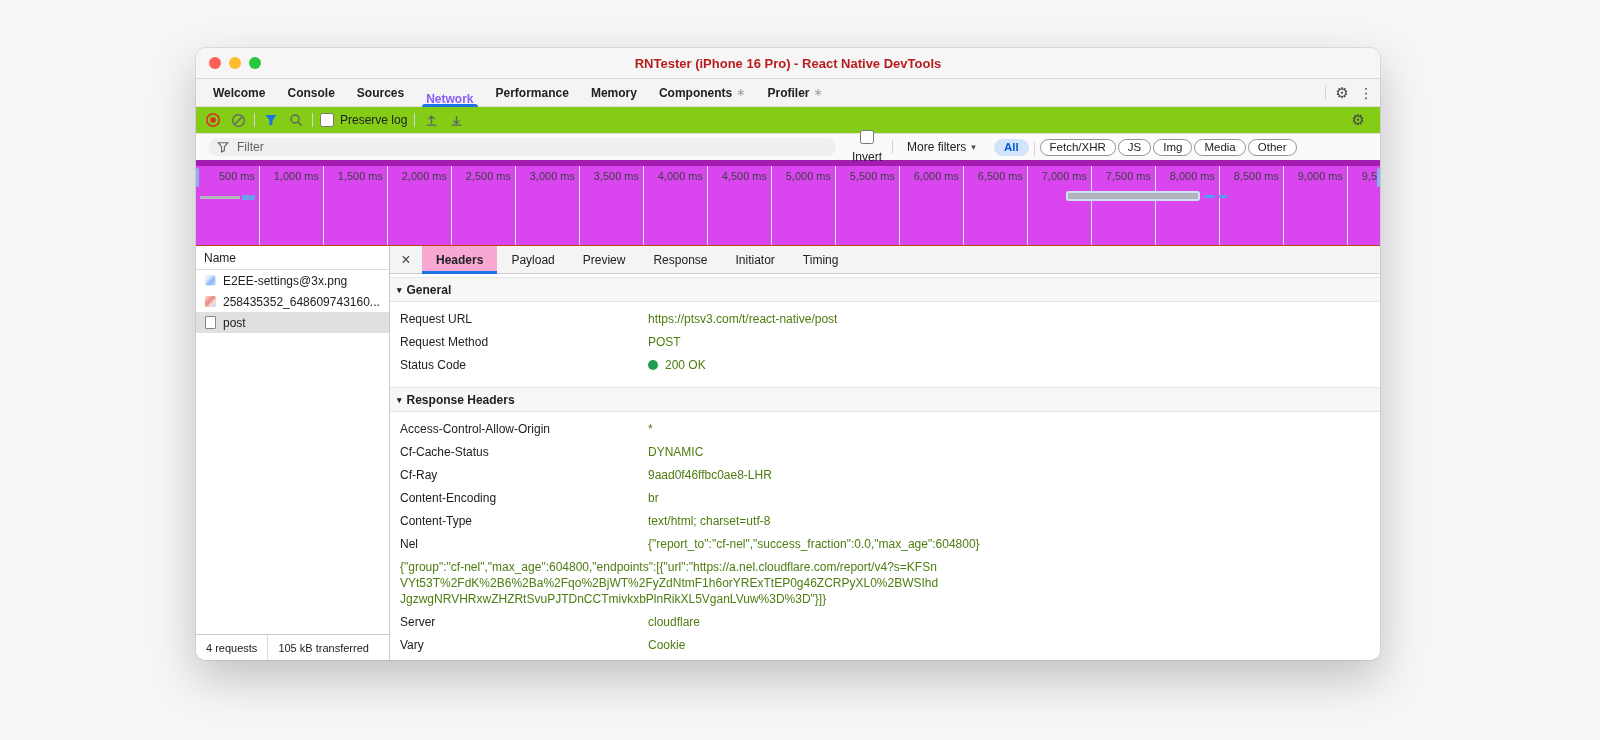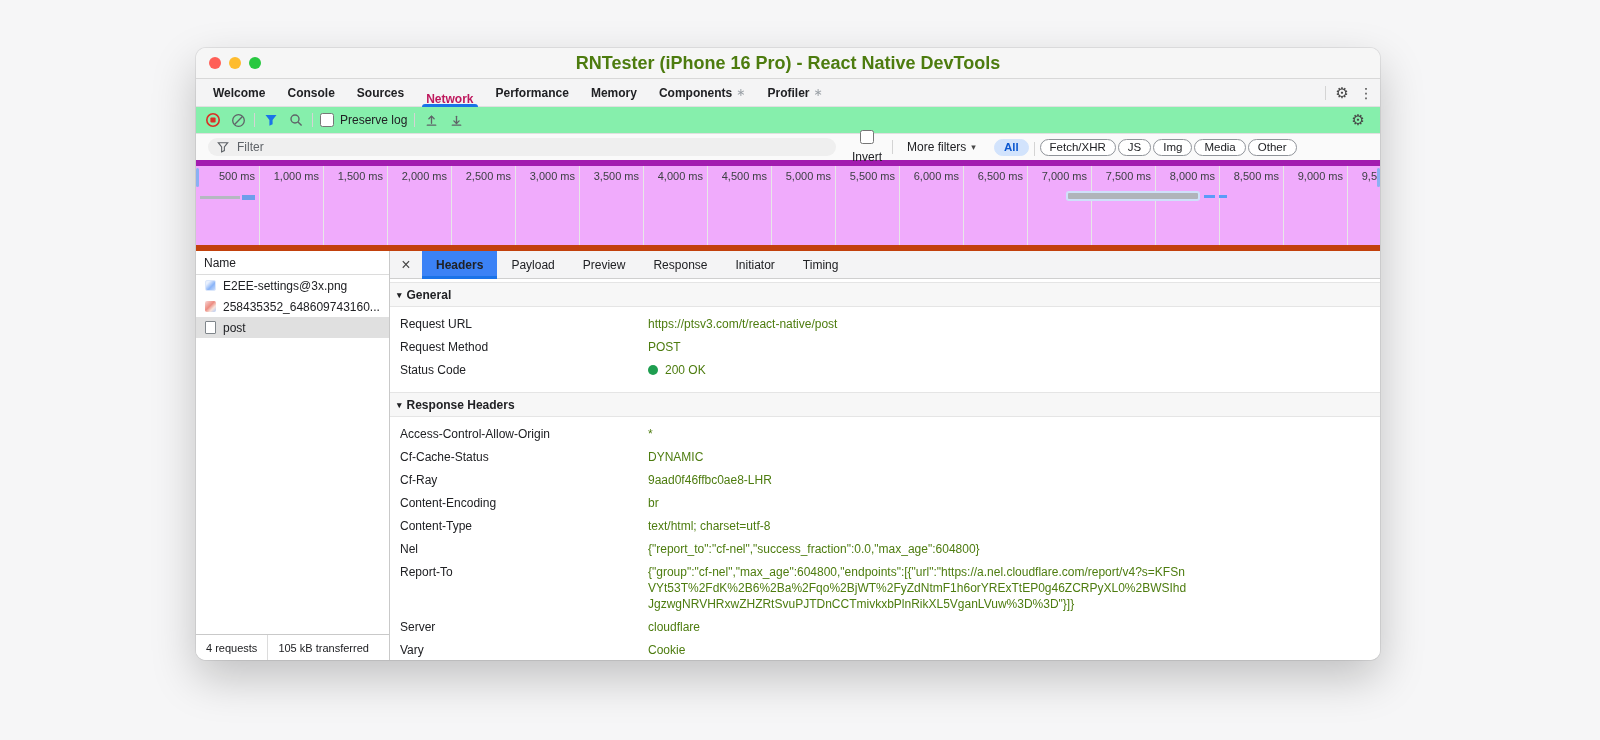--- a/index.html
+++ b/index.html
@@ -7,37 +7,37 @@
        font-family:"Liberation Sans",sans-serif;color:#202124;-webkit-font-smoothing:antialiased;}
   .window{position:absolute;left:196px;top:48px;width:1184px;height:612px;background:#fff;
           border-radius:10px;box-shadow:0 18px 45px rgba(0,0,0,.22),0 0 0 1px rgba(0,0,0,.07);
           overflow:hidden;font-size:12px;display:flex;flex-direction:column;}
   
   .titlebar{height:30px;flex:none;background:#f6f6f6;border-bottom:1px solid #d8d8d8;
             display:flex;align-items:center;justify-content:center;position:relative;}
   .traffic{position:absolute;left:13px;top:9px;display:flex;gap:8px;}
   .light{width:12px;height:12px;border-radius:50%;}
   .light.red{background:#ff5f57;}.light.yellow{background:#febc2e;}.light.green{background:#28c840;}
-  .title{font-size:18px;font-weight:bold;color:#4d7c0f;}
+  .title{font-size:13px;font-weight:bold;color:#b91c1c;}
   
   .tabbar{height:27px;flex:none;background:#f4f4f5;border-bottom:1px solid #e0e0e0;
           display:flex;align-items:stretch;padding-left:6px;}
   .tab{padding:0 11px;display:flex;align-items:center;gap:4px;position:relative;cursor:default;}
   .tab .tab-label{color:#202124;font-weight:bold;}
-  .tab.active .tab-label{color:#be185d;margin-top:12px;}
+  .tab.active .tab-label{color:#8b5cf6;margin-top:12px;}
   .tab.active::after{content:"";position:absolute;left:7px;right:7px;bottom:-1px;height:3px;
                      background:#1a73e8;border-radius:3px 3px 0 0;}
   .badge{color:#9aa0a6;font-size:11px;}
   .tabbar-right{margin-left:auto;display:flex;align-items:center;gap:4px;padding-right:6px;}
   .vsep{width:1px;height:14px;background:#d4d4d4;flex:none;}
   .icon-btn{width:24px;height:22px;display:flex;align-items:center;justify-content:center;
             color:#474747;font-size:15px;flex:none;}
   .kebab{font-size:14px;letter-spacing:0;width:16px;}
   
-  .toolbar{height:26px;flex:none;background:#86efac;border-bottom:1px solid #e0e0e0;
+  .toolbar{height:26px;flex:none;background:#84cc16;border-bottom:1px solid #e0e0e0;
            display:flex;align-items:center;gap:7px;padding:0 8px;}
   .tool-icon{width:18px;height:18px;display:flex;align-items:center;justify-content:center;flex:none;}
   .checkbox{width:12px;height:12px;border:1px solid #767676;border-radius:2.5px;background:#fff;flex:none;}
   .chk-group{display:flex;align-items:center;gap:6px;}
   .toolbar .right{margin-left:auto;display:flex;align-items:center;padding-right:2px;}
   
   .filterrow{height:26px;flex:none;background:#fafafa;border-bottom:6px solid #a21caf;
              display:flex;align-items:center;padding:0 12px;}
   .filter-pill{width:610px;flex:none;height:18px;background:#efefef;border-radius:10px;
                display:flex;align-items:center;gap:6px;padding:0 9px;}
@@ -45,21 +45,21 @@
   .filter-pill input::placeholder{color:#5f6368;}
   .filterrow .vsep{margin:0 10px;}
   .more-filters{display:flex;align-items:center;gap:5px;padding:0 4px;}
   .more-filters .caret{font-size:9px;color:#474747;}
   .chips{display:flex;align-items:flex-end;gap:2px;}
   .chip{height:17px;padding:0 9px;border:1px solid #8f9399;border-radius:10px;background:#fff;
         display:flex;align-items:center;font-size:11.5px;color:#202124;}
   .chip.selected{background:#d2e3fc;border-color:#d2e3fc;color:#0b57d0;font-weight:bold;}
   .chips .vsep{margin:0 3px;}
   
-  .timeline{height:79px;flex:none;border-bottom:6px solid #c2410c;position:relative;overflow:hidden;background:#f0abfc;}
+  .timeline{height:79px;flex:none;border-bottom:1px solid #c2410c;position:relative;overflow:hidden;background:#d946ef;}
   .ticks{display:flex;height:100%;}
   .tick{flex:0 0 64px;box-sizing:border-box;border-right:1px solid #e7e7e7;
         display:flex;justify-content:flex-end;align-items:flex-start;
         padding:4px 4px 0 0;font-size:11px;color:#3c4043;}
   .wf{position:absolute;}
   .wf.bar-a-gray{left:4px;top:30px;width:40px;height:3px;background:#b4b9c0;}
   .wf.bar-a-blue{left:46px;top:29px;width:13px;height:5px;background:#6d9eeb;}
   .wf.bar-b{left:872px;top:27px;width:130px;height:6px;background:#b0b4ba;
             box-shadow:0 0 0 2px #cfe0fa;border-radius:1px;}
   .wf.dash1{left:1008px;top:29px;width:11px;height:3px;background:#5b9bf8;}
@@ -79,21 +79,21 @@
   .ric.image-pink{width:11px;height:11px;border-radius:2px;background:linear-gradient(135deg,#f6c8c4 10%,#ec8b80 45%,#f8e3da 70%,#aecbfa);}
   .ric.document{width:9px;height:11px;border:1px solid #80868b;border-radius:1px;background:#fff;}
   .summary-bar{height:25px;flex:none;border-top:1px solid #c9c9c9;display:flex;align-items:center;font-size:11px;background:#fff;}
   .summary-bar .seg{padding:0 10px;white-space:nowrap;}
   .summary-bar .vsep{height:25px;background:#dcdcdc;}
   
   .detail{flex:1;display:flex;flex-direction:column;min-width:0;background:#fff;}
   .detail-tabs{height:27px;flex:none;background:#f4f4f5;border-bottom:1px solid #cfcfcf;display:flex;align-items:stretch;}
   .close-btn{width:32px;display:flex;align-items:center;justify-content:center;color:#474747;font-size:16px;flex:none;}
   .dtab{padding:0 14px;display:flex;align-items:center;position:relative;color:#202124;}
-  .dtab.active{background:#3b82f6;font-weight:bold;}
+  .dtab.active{background:#f9a8d4;font-weight:bold;}
   .dtab.active::after{content:"";position:absolute;left:0;right:0;bottom:-1px;height:3px;background:#1a73e8;}
   .detail-content{flex:1;min-height:0;overflow:hidden;}
   .section-header{height:23px;background:#f7f7f7;border-top:1px solid #e5e5e5;border-bottom:1px solid #e5e5e5;
                   display:flex;align-items:center;gap:5px;padding-left:7px;font-weight:bold;}
   .section-header .disclosure{font-size:9px;color:#202124;}
   .sec-general{margin-top:3px;}
   .sec-resp{margin-top:10px;}
   .kv-rows{padding-top:6px;}
   .kv-row{display:flex;padding:3px 0 4px 10px;line-height:16px;}
   .kv-name{width:248px;flex:none;color:#202124;}
@@ -343,21 +343,20 @@
               </div>
               <div class="kv-row">
                 <div class="kv-name">Content-Type</div>
                 <div class="kv-value">text/html; charset=utf-8</div>
               </div>
               <div class="kv-row">
                 <div class="kv-name">Nel</div>
                 <div class="kv-value">{"report_to":"cf-nel","success_fraction":0.0,"max_age":604800}</div>
               </div>
               <div class="kv-row">
-                <div class="kv-name">Report-To</div>
                 <div class="kv-value">{"group":"cf-nel","max_age":604800,"endpoints":[{"url":"https://a.nel.cloudflare.com/report/v4?s=KFSnVYt53T%2FdK%2B6%2Ba%2Fqo%2BjWT%2FyZdNtmF1h6orYRExTtEP0g46ZCRPyXL0%2BWSIhdJgzwgNRVHRxwZHZRtSvuPJTDnCCTmivkxbPlnRikXL5VganLVuw%3D%3D"}]}</div>
               </div>
               <div class="kv-row">
                 <div class="kv-name">Server</div>
                 <div class="kv-value">cloudflare</div>
               </div>
               <div class="kv-row">
                 <div class="kv-name">Vary</div>
                 <div class="kv-value">Cookie</div>
               </div>

